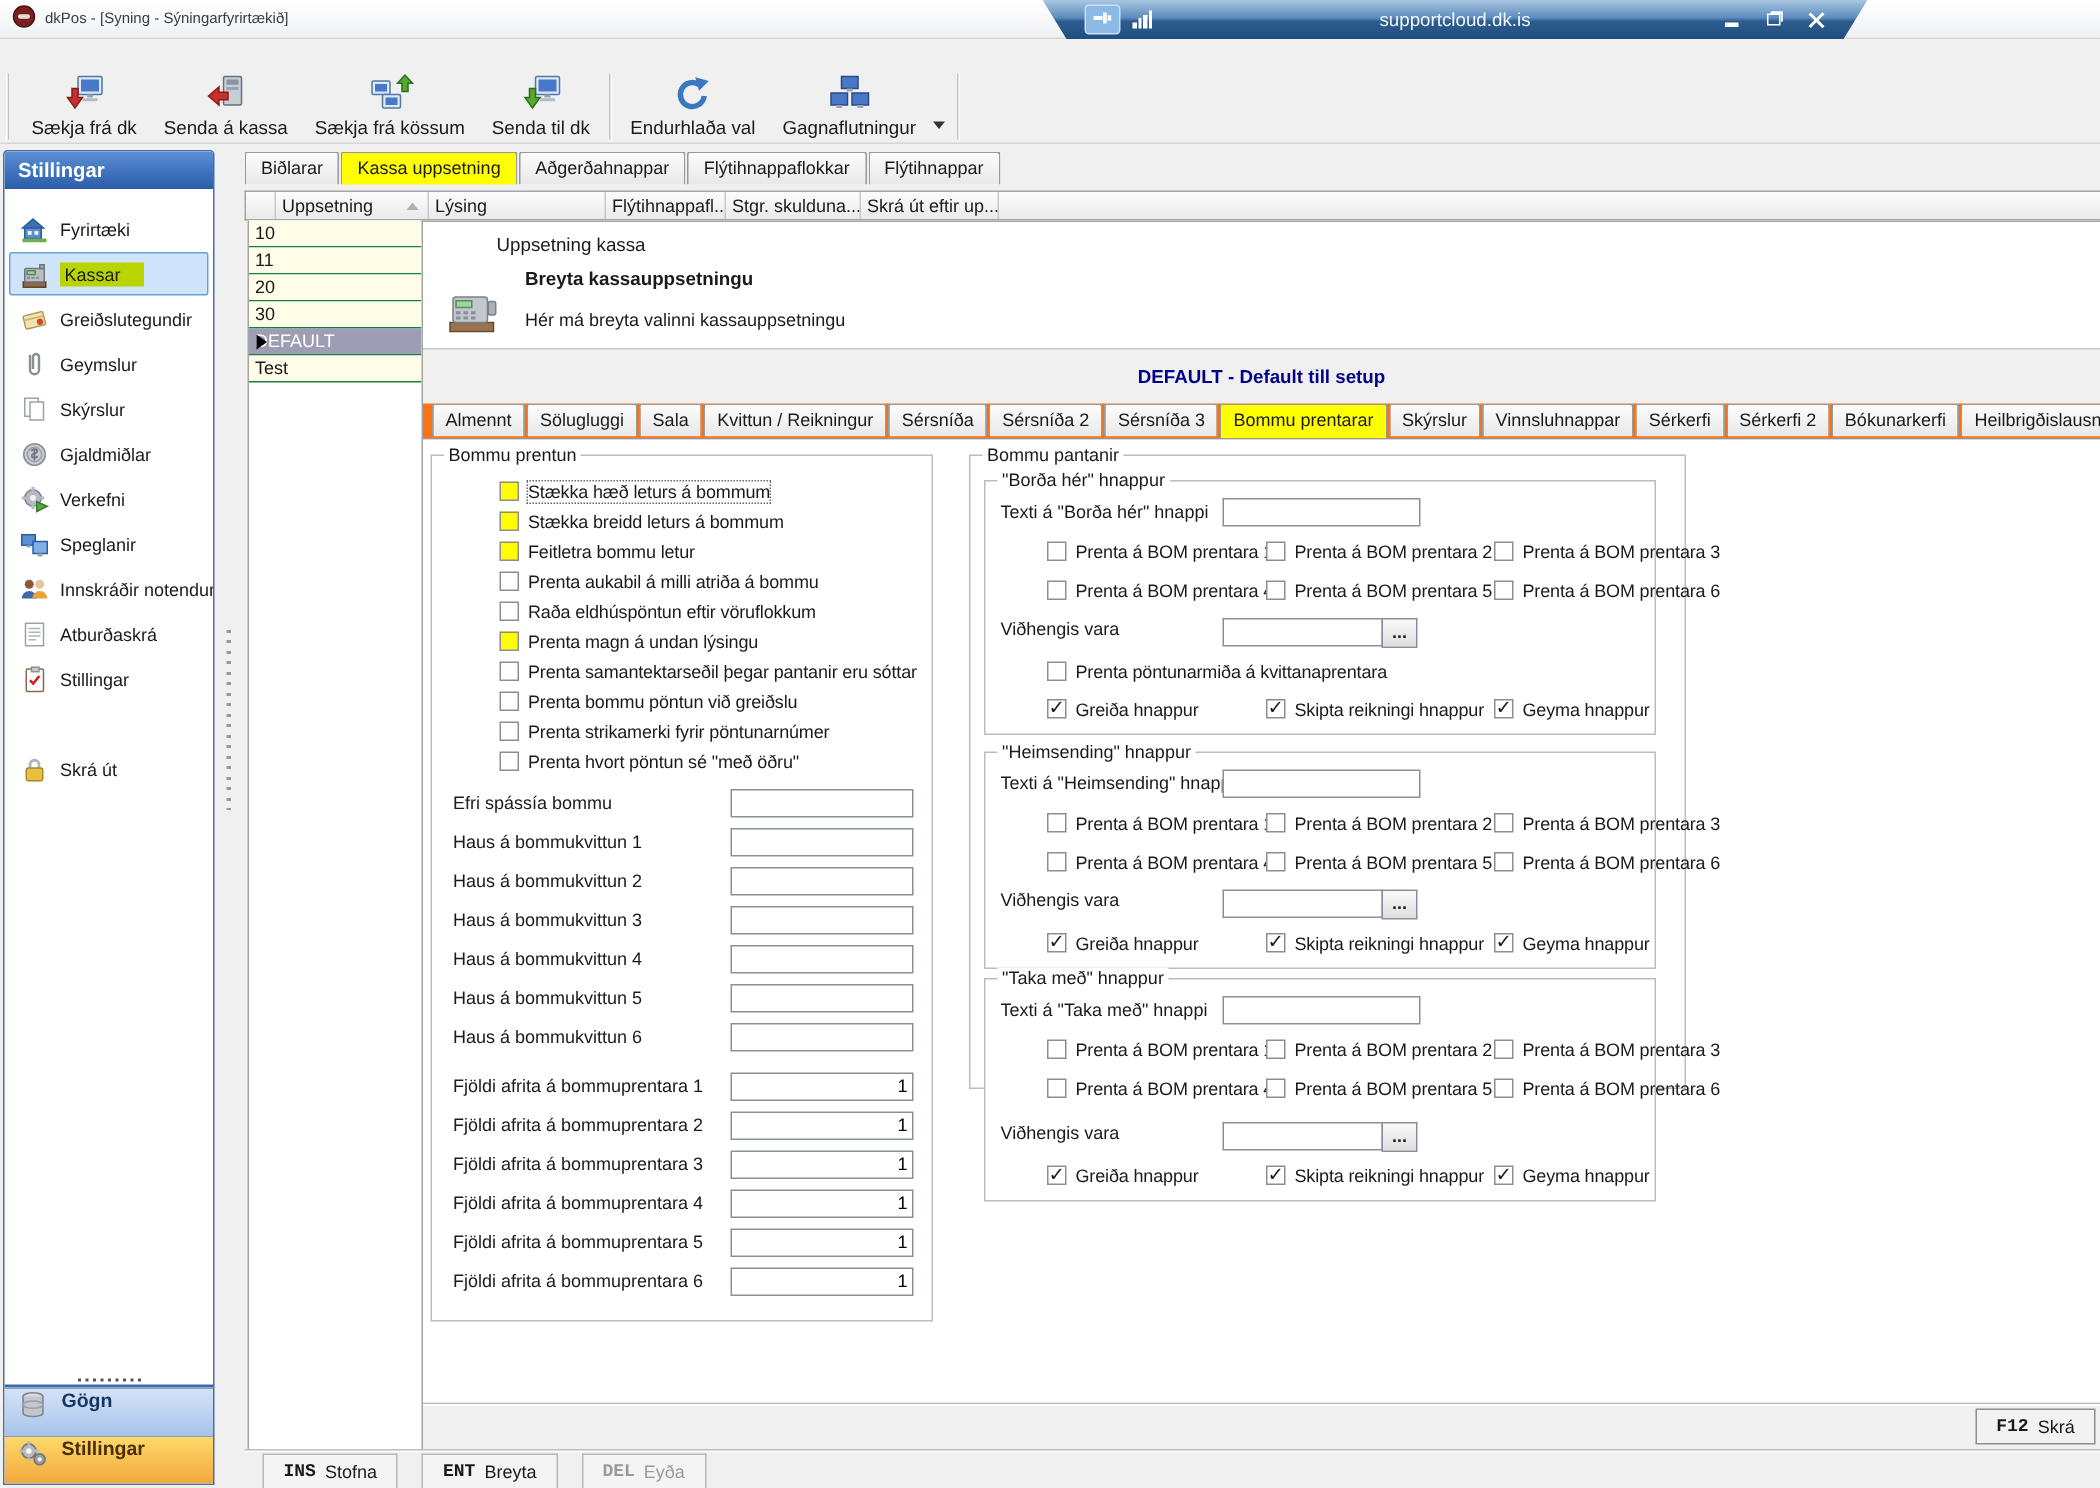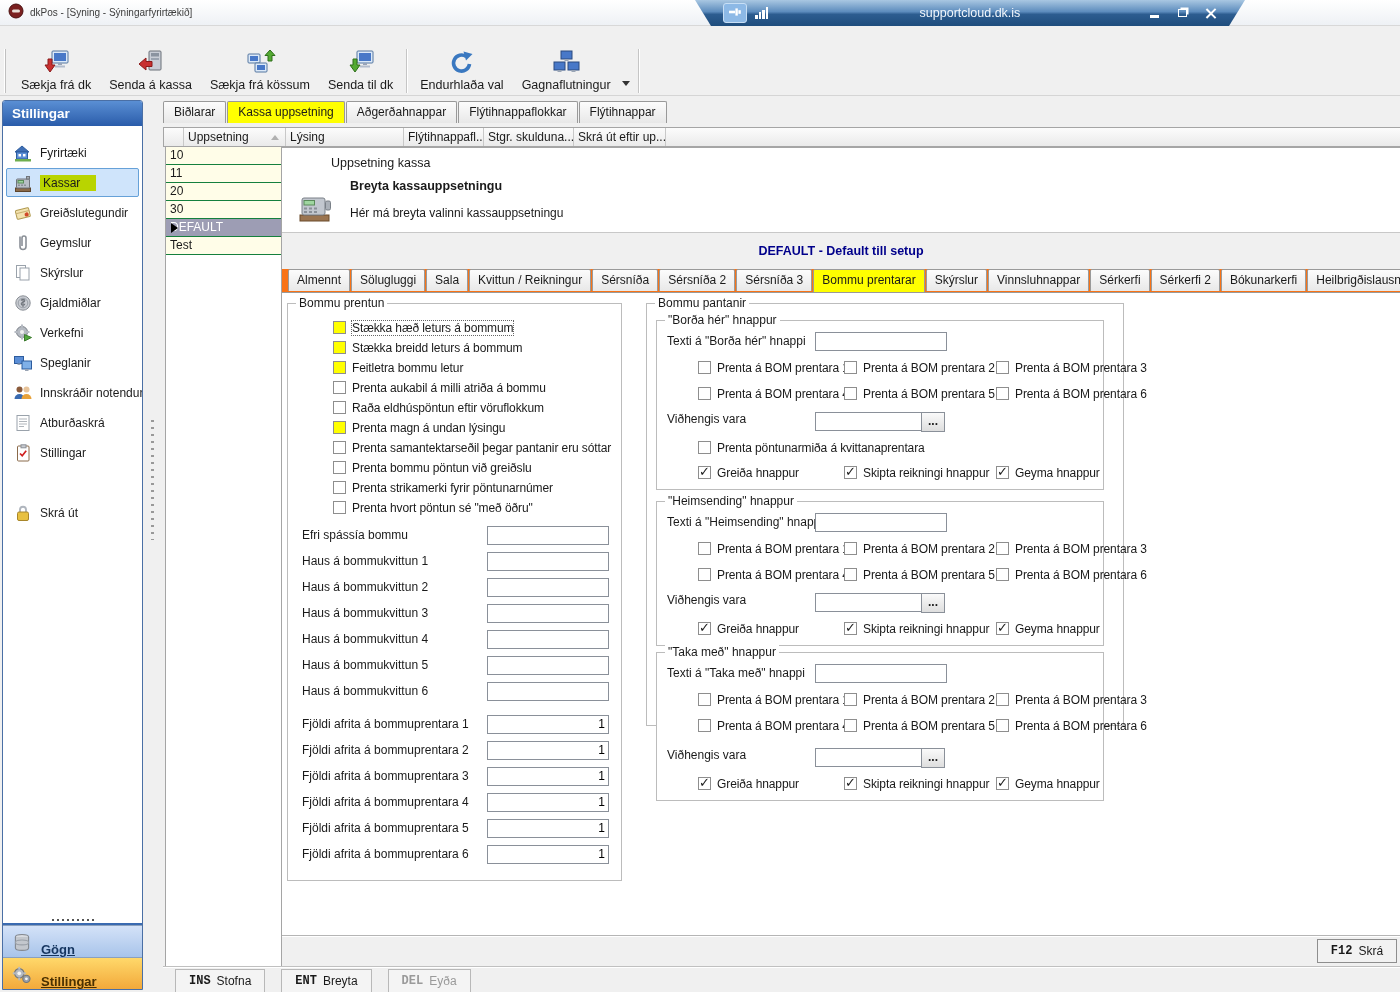--- a/index.html
+++ b/index.html
@@ -43,21 +43,21 @@
   .sblist { flex:1; padding-top:12px; display:flex; flex-direction:column; }
   .sbitem { height:29px; margin:0 3px 1px; display:flex; align-items:center; padding-left:4px; border:1px solid transparent; border-radius:2px; }
   .sbitem.selected { background:#cfe4fb; border-color:#66a1d8; }
   .sbicon { width:24px; display:flex; justify-content:center; flex:none; }
   .sblabel { margin-left:5px; font-size:12px; white-space:nowrap; }
   .sblabel.marker { background:#b9d400; padding:1px 16px 1px 3px; }
   .sbgap { height:30px; }
   .sbspacer { flex:1; }
   .hsplit { height:8px; display:flex; align-items:center; justify-content:center; gap:3px; border-bottom:2px solid #3a6ab0; }
   .hsplit i { width:2px; height:2px; background:#555; display:block; }
-  .sbbtn { height:32px; display:flex; align-items:flex-end; padding-left:8px; gap:8px; font-weight:bold; font-size:13px; border-top:1px solid #8aa0bd;text-decoration:underline; }
+  .sbbtn { height:32px; display:flex; align-items:flex-start; padding-left:8px; gap:8px; font-weight:bold; font-size:13px; border-top:1px solid #8aa0bd; }
   .sbbtn.data { background:linear-gradient(#d4e2f8,#a8c4ea); color:#15355f; }
   .sbbtn.settings { background:linear-gradient(#ffd86a,#f2a93b); color:#4a3000; }
 
   .vsplit-dots { position:absolute; left:151px; top:420px; width:3px; height:120px; background:repeating-linear-gradient(#999 0 2px, transparent 2px 7px); }
 
   
   .main { position:absolute; left:163px; top:96px; right:0; bottom:0; }
   .tabs1 { position:absolute; top:4px; left:0; height:23px; display:flex; align-items:flex-end; }
   .tab1 { padding:3px 10px 4px; font-size:12px; background:linear-gradient(#fcfcfc,#e8e8e8); border:1px solid #999; border-bottom:none; border-radius:2px 2px 0 0; margin-right:1px; white-space:nowrap; }
   .tab1.sel { background:#ffff00; }

